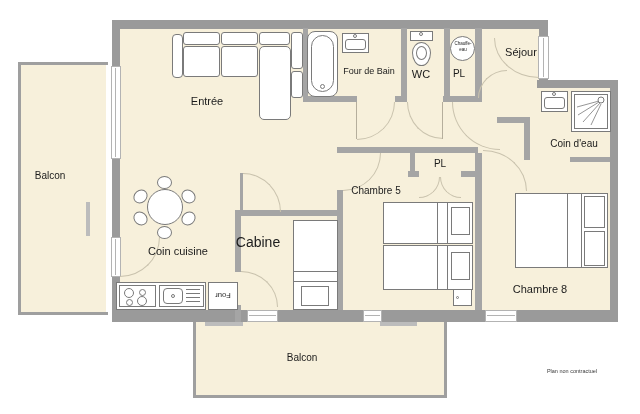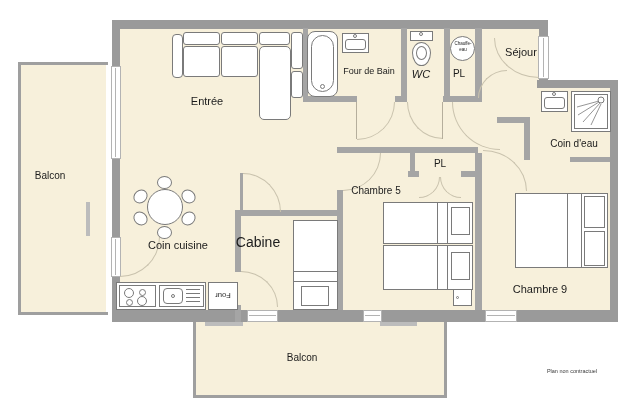--- a/index.html
+++ b/index.html
@@ -191,26 +191,26 @@
   <div class="fur" style="left:584px;top:231px;width:21px;height:35px;"></div>
 
   <div class="fur" style="left:293px;top:220px;width:45px;height:90px;"></div>
   <div class="furline" style="left:293px;top:271px;width:45px;height:1px;"></div>
   <div class="furline" style="left:293px;top:281px;width:45px;height:1px;"></div>
   <div class="fur" style="left:301px;top:286px;width:28px;height:20px;"></div>
 
   <div class="lbl" style="left:50px;top:175px;font-size:10px;">Balcon</div>
   <div class="lbl" style="left:207px;top:101px;font-size:11px;">Entrée</div>
   <div class="lbl" style="left:369px;top:71px;font-size:9px;">Four de Bain</div>
-  <div class="lbl" style="left:421px;top:74px;font-size:11px;font-style:italic;">WC</div>
+  <div class="lbl" style="left:421px;top:74px;font-size:11px;">WC</div>
   <div class="lbl" style="left:459px;top:73px;font-size:10px;">PL</div>
   <div class="lbl" style="left:521px;top:52px;font-size:11px;">Séjour</div>
   <div class="lbl" style="left:574px;top:143px;font-size:10px;">Coin d'eau</div>
   <div class="lbl" style="left:376px;top:190px;font-size:10px;">Chambre 5</div>
   <div class="lbl" style="left:440px;top:163px;font-size:10px;">PL</div>
   <div class="lbl" style="left:258px;top:242px;font-size:14px;">Cabine</div>
-  <div class="lbl" style="left:178px;top:245px;font-size:11px;">Coin cuisine</div>
-  <div class="lbl" style="left:540px;top:289px;font-size:11px;">Chambre 9</div>
+  <div class="lbl" style="left:178px;top:251px;font-size:11px;">Coin cuisine</div>
+  <div class="lbl" style="left:540px;top:289px;font-size:11px;">Chambre 8</div>
   <div class="lbl" style="left:302px;top:357px;font-size:10px;">Balcon</div>
 
   <div class="foot" style="left:572px;top:371px;">Plan non contractuel</div>
 
 </div>
 
 </body></html>

